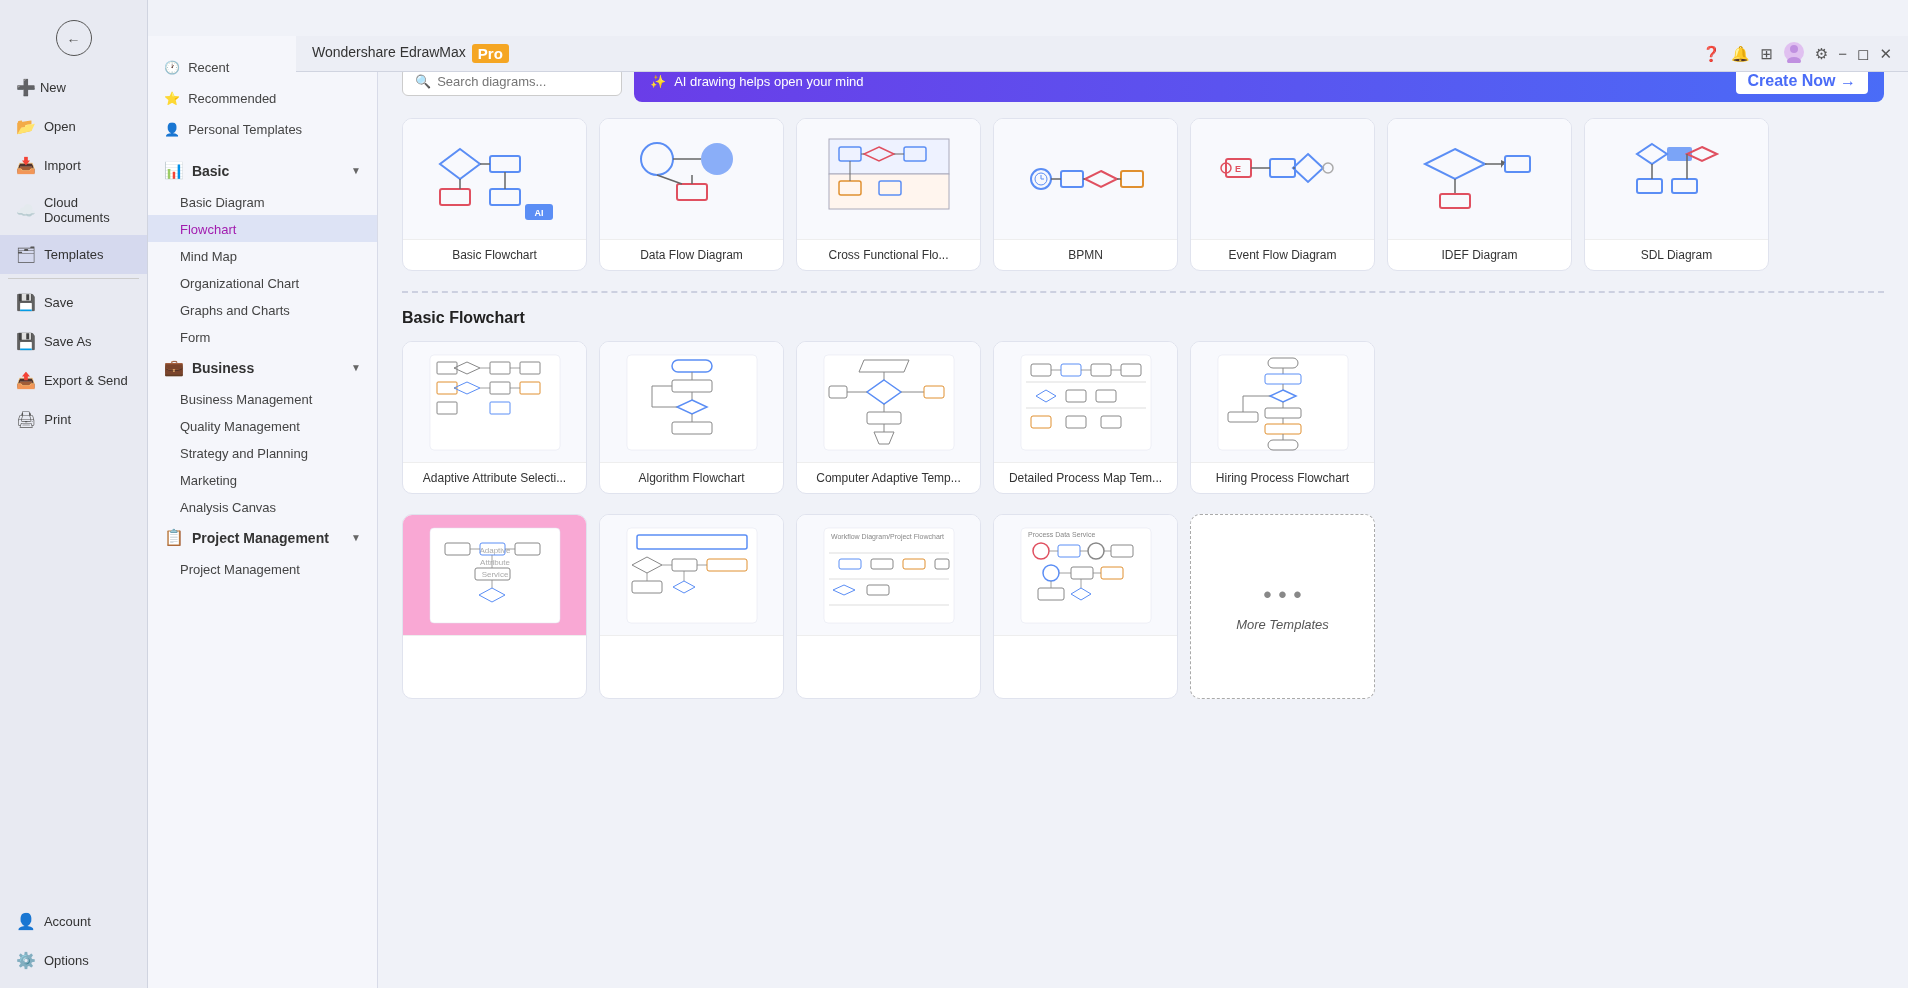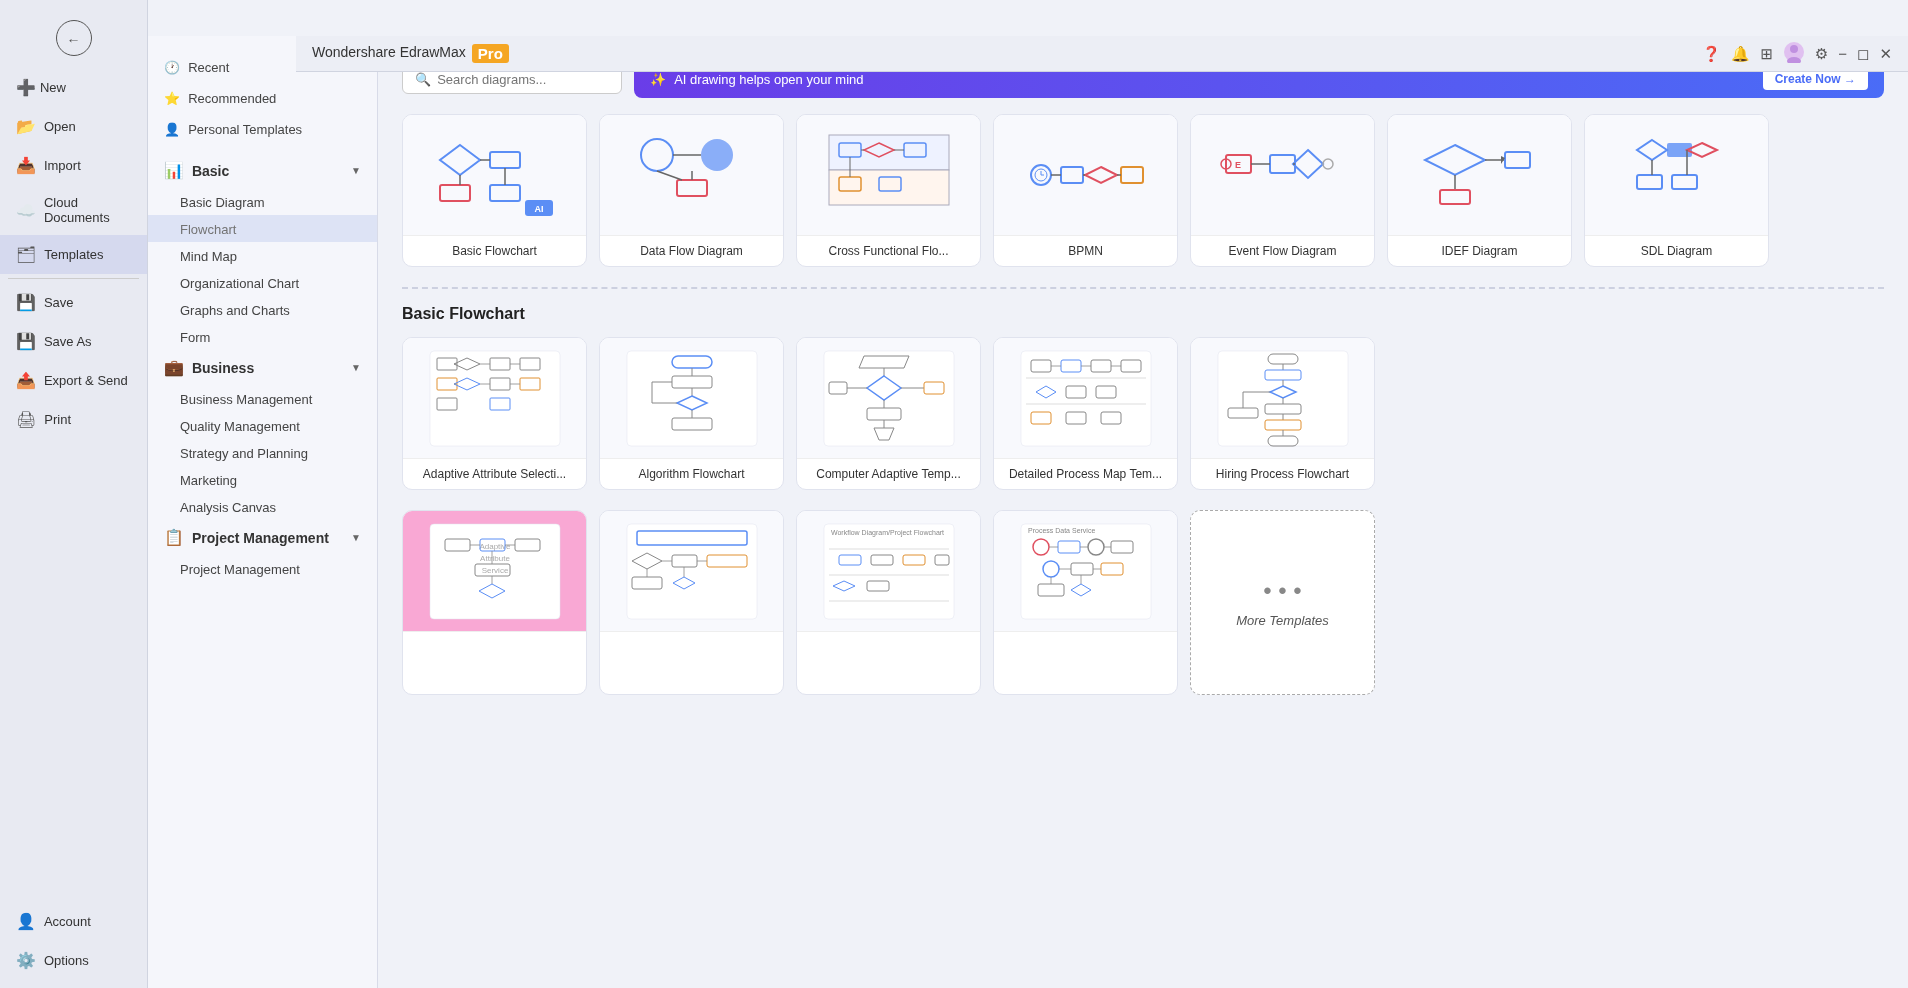--- a/index.html
+++ b/index.html
@@ -41,21 +41,21 @@
     }
     .middle-section-header {
       display: flex; align-items: center; gap: 8px;
       padding: 8px 16px; font-size: 14px; font-weight: 600; color: #333; cursor: pointer;
     }
     .middle-section-header .section-icon { font-size: 16px; }
     .middle-section-header .chevron { font-size: 10px; color: #666; margin-left: auto; }
     .middle-item {
       padding: 7px 16px 5px 32px; font-size: 13px; color: #444; cursor: pointer;
     }
-    .middle-item.active { background: #dde3f5; color: #737373; font-weight: 500; }
+    .middle-item.active { background: #dde3f5; color: #a21caf; font-weight: 500; }
     .panel-top-items { padding: 4px 0 8px; }
     .panel-top-item {
       display: flex; align-items: center; gap: 8px;
       padding: 8px 16px; font-size: 13px; color: #444; cursor: pointer;
     }
     .pro-badge {
       background: #f5a623; color: white; font-size: 15px; font-weight: bold;
       padding: 1px 6px; border-radius: 3px;
     }
 
@@ -75,21 +75,21 @@
     .search-icon { color: #888; font-size: 13px; }
     .ai-banner {
       flex: 1; background: linear-gradient(90deg, #6a3de8, #4a6cf7);
       border-radius: 8px; padding: 8px 16px;
       display: flex; align-items: center; justify-content: space-between;
       color: white;
     }
     .ai-banner-text { display: flex; align-items: center; gap: 8px; font-size: 13px; }
     .create-now-btn {
       background: white; color: #4a6cf7; border: none; border-radius: 4px;
-      padding: 4px 12px; font-size: 12px; font-weight: 600; cursor: pointer;
+      padding: 4px 12px; font-size: 16px; font-weight: 600; cursor: pointer;
     }
 
     
     .section-title { font-size: 16px; font-weight: 600; color: #222; margin-bottom: 14px; }
     .template-grid {
       display: flex; flex-wrap: wrap; gap: 12px; margin-bottom: 20px;
     }
     .template-card {
       width: 185px; background: white; border-radius: 10px;
       border: 1px solid #e0e3ee; overflow: hidden; cursor: pointer;

